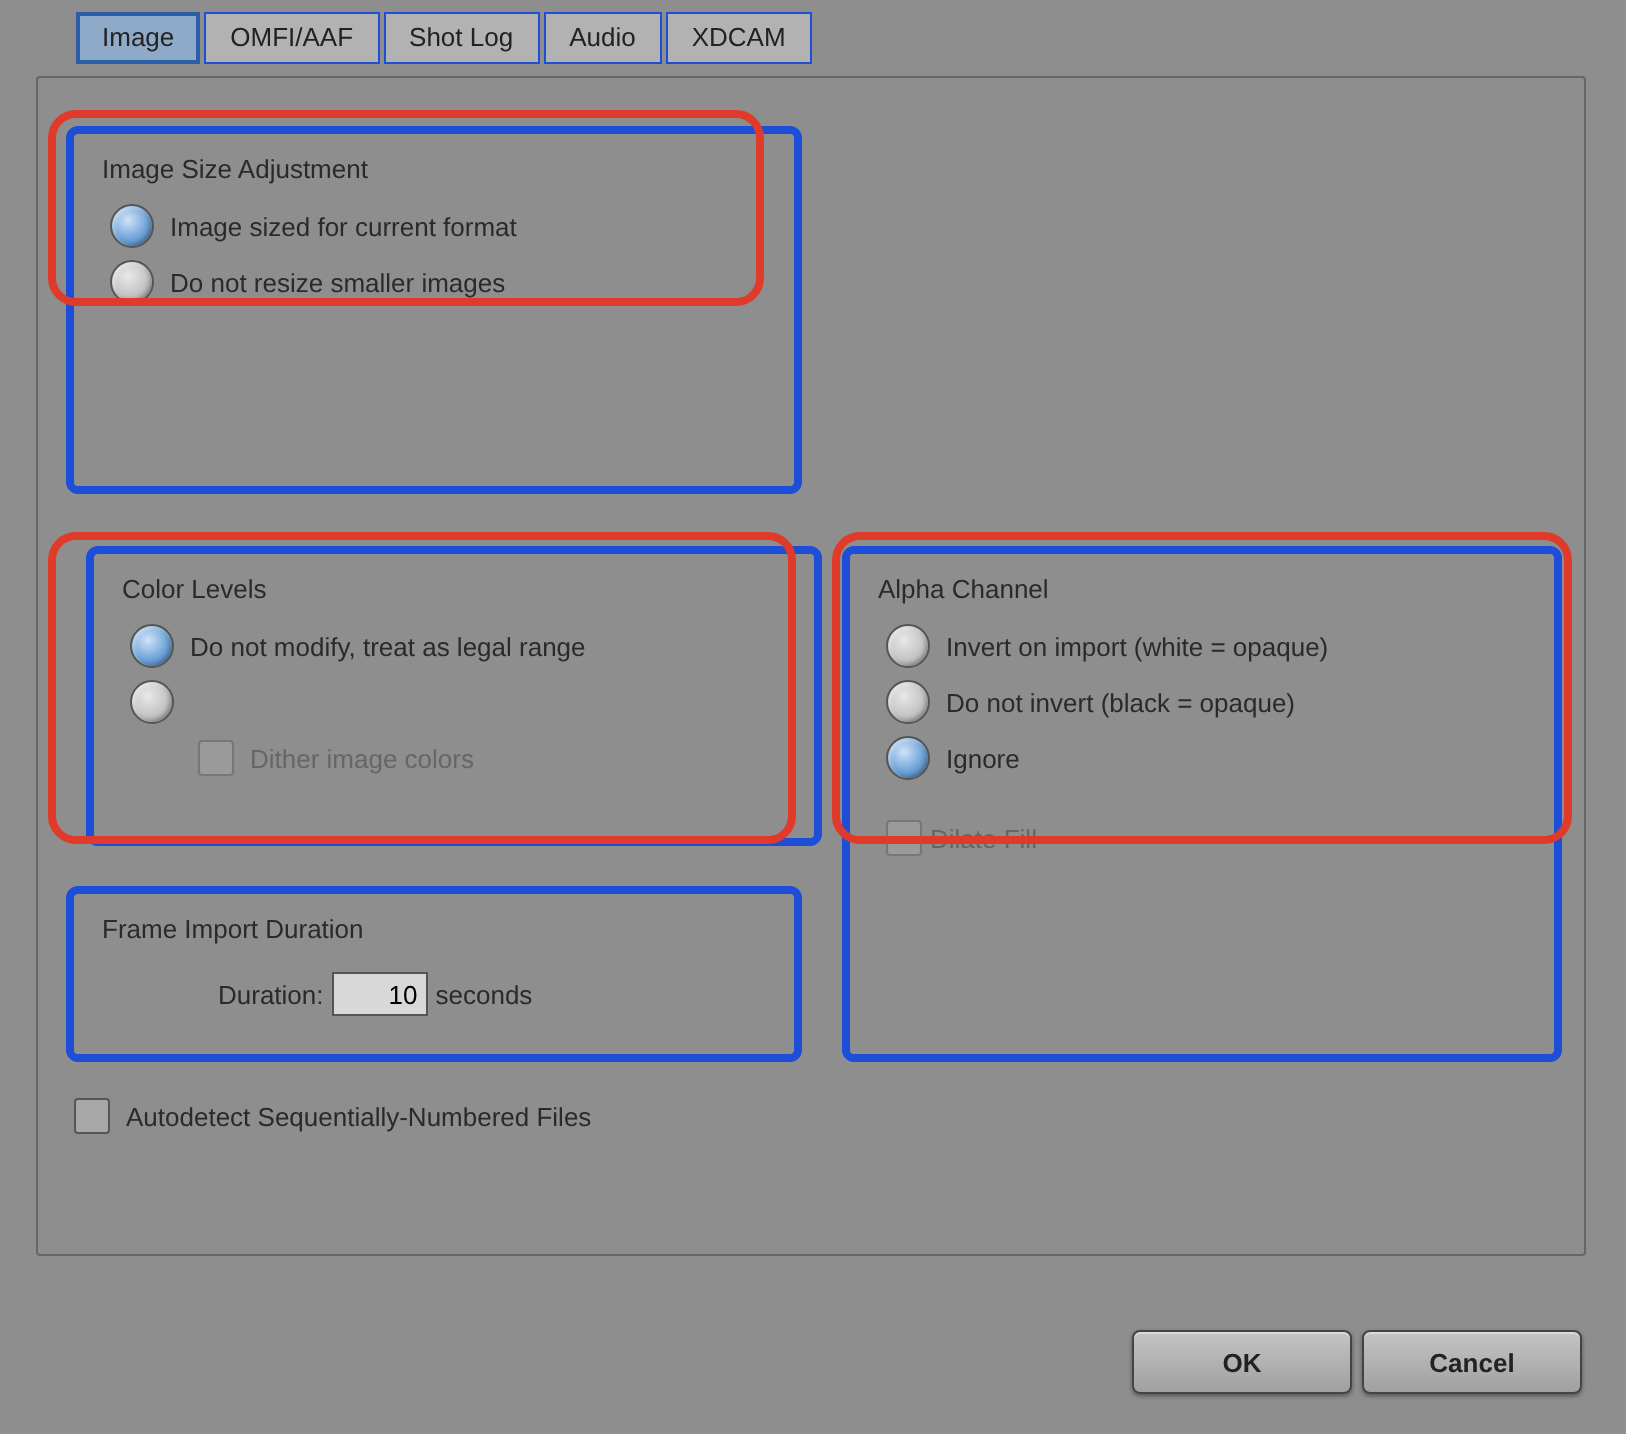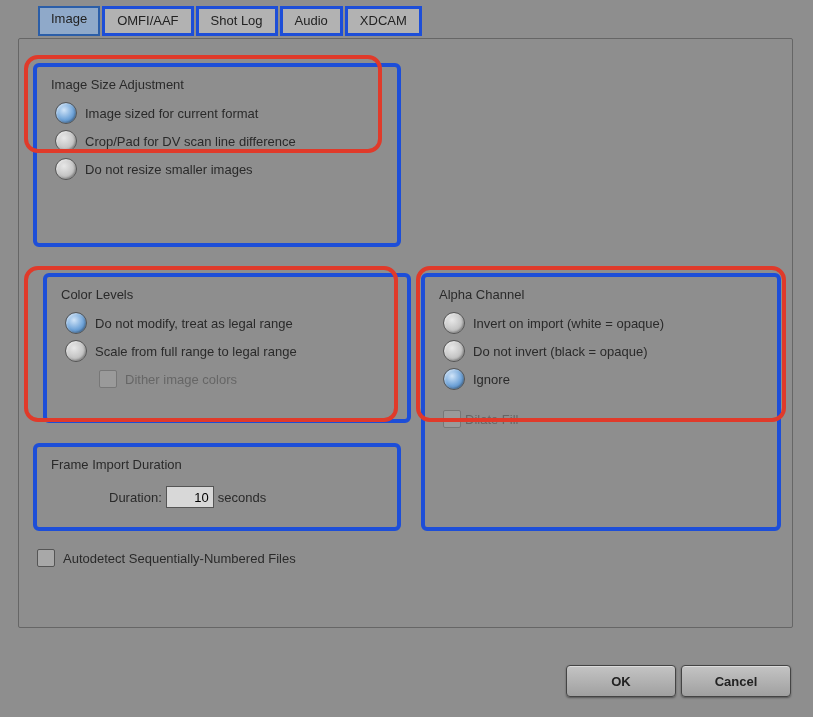--- a/index.html
+++ b/index.html
@@ -12,21 +12,21 @@
       position: relative;
       color: #2a2a2a;
     }
     .tabbar {
       display: flex;
       gap: 0;
       padding: 6px 0 0 18px;
       margin-left: 20px;
     }
     .tab {
-      border: 3px solid #1d4ed8;
+      border: 1px solid #1d4ed8;
       padding: 4px 12px 5px 12px;
       background: #b2b2b2;
       font-size: 13px;
       cursor: pointer;
       margin-right: 2px;
       color: #222;
     }
     .tab.active {
       background: #8fa9c9;
       border: 2px solid #2b5ea8;
@@ -172,37 +172,32 @@
 <div class="panel">
 
   <div class="group group-imgsize">
     <div class="group-title">Image Size Adjustment</div>
     <div class="radio-row">
       <div class="radio selected"></div>
       <div class="radio-label">Image sized for current format</div>
     </div>
     <div class="radio-row">
       <div class="radio"></div>
-      <div class="radio-label">Crop/Pad for DV scan line difference</div>
-    </div>
-    <div class="radio-row">
-      <div class="radio"></div>
       <div class="radio-label">Do not resize smaller images</div>
     </div>
   </div>
 
   <div class="group group-colorlevels">
     <div class="group-title">Color Levels</div>
     <div class="radio-row">
       <div class="radio selected"></div>
       <div class="radio-label">Do not modify, treat as legal range</div>
     </div>
     <div class="radio-row">
       <div class="radio"></div>
-      <div class="radio-label">Scale from full range to legal range</div>
     </div>
     <div class="checkbox-row">
       <div class="checkbox disabled-cb"></div>
       <div class="checkbox-label disabled">Dither image colors</div>
     </div>
   </div>
 
   <div class="group group-alpha">
     <div class="group-title">Alpha Channel</div>
     <div class="radio-row">

